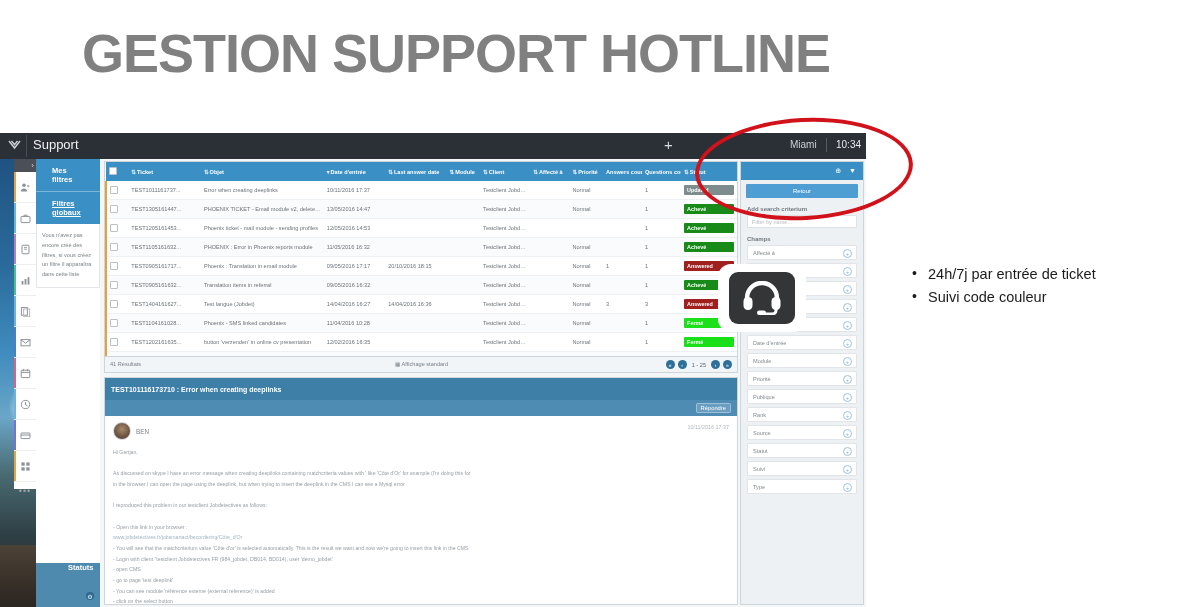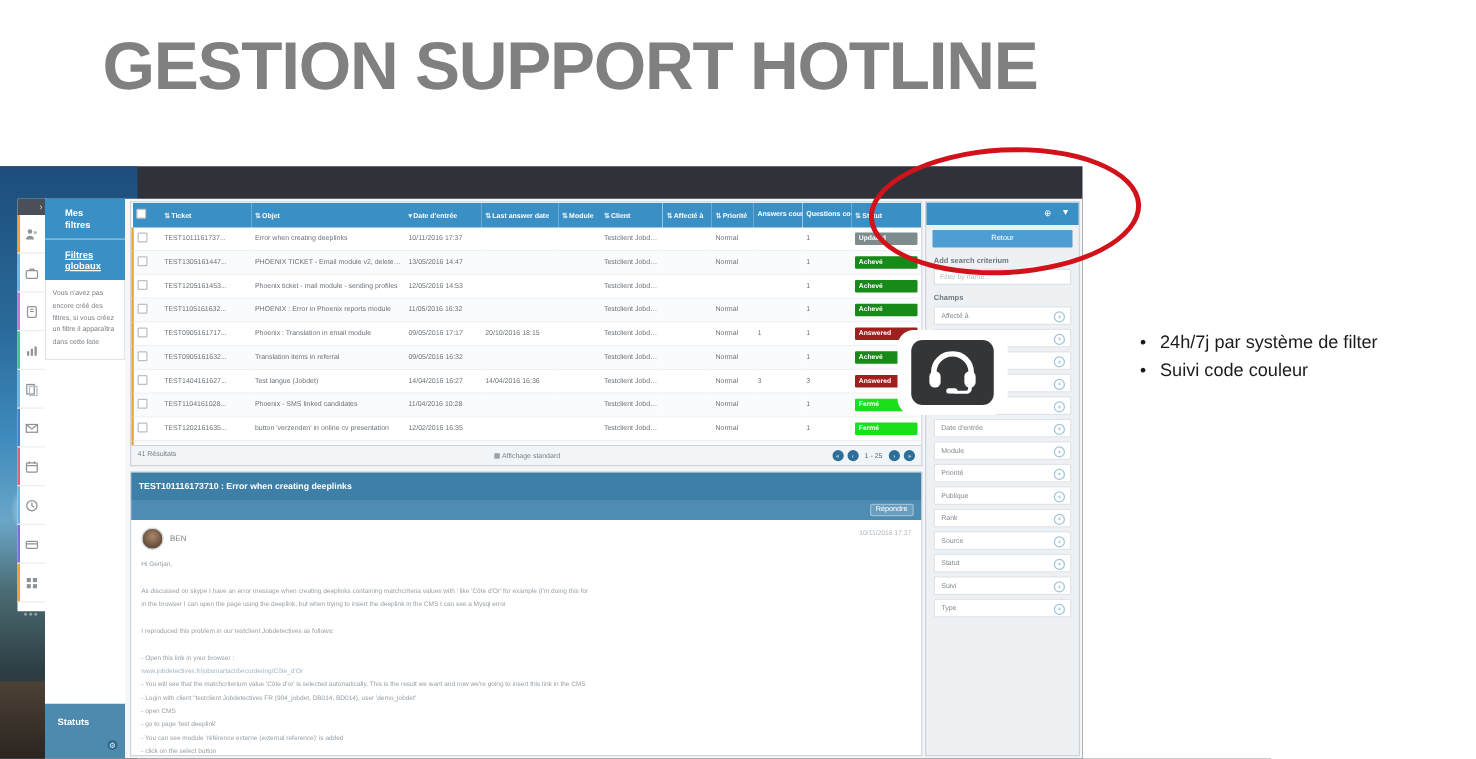--- a/index.html
+++ b/index.html
@@ -36,21 +36,21 @@
   .rail-item{height:30px;display:flex;align-items:center;justify-content:center;border-bottom:1px solid #eceef0;position:relative;color:#8d9399;font-size:11px;}
   .rail-item .bar{position:absolute;left:0;top:0;width:2px;height:100%;}
   .rail-more{height:18px;display:flex;align-items:center;justify-content:center;color:#9aa0a6;font-size:9px;letter-spacing:1px;}
 
   
   .filtercol{position:absolute;left:36px;top:26px;width:64px;height:448px;background:#ffffff;}
   .fc-head{background:#3a8fc4;color:#fff;font-size:7.5px;font-weight:bold;padding:7px 16px;box-sizing:border-box;}
   .fc-head+.fc-head{border-top:1px solid rgba(255,255,255,.35);text-decoration:underline;}
   .fc-note{font-size:5.6px;color:#7b8288;line-height:1.75;padding:7px 5px;box-sizing:border-box;background:#fff;border:1px solid #e3e6e9;border-top:none;}
   .fc-statuts{position:absolute;left:0;bottom:0;width:64px;height:44px;background:#4e89ae;color:#fff;}
-  .fc-statuts .lbl{font-size:7.5px;font-weight:bold;padding:10px;}
+  .fc-statuts .lbl{font-size:7.5px;font-weight:bold;padding:0;margin-left:32px;}
   .fc-statuts .gear{position:absolute;right:6px;bottom:7px;width:8px;height:8px;border-radius:50%;background:#2f6b8e;color:#dff0fb;font-size:6px;display:flex;align-items:center;justify-content:center;}
 
   
   .main{position:absolute;left:100px;top:26px;width:766px;height:448px;background:#f4f6f8;}
 
   
   .tbl-wrap{position:absolute;left:4px;top:2px;width:634px;height:196px;background:#fff;border:1px solid #cdd4da;box-sizing:border-box;overflow:hidden;}
   table{border-collapse:collapse;width:100%;table-layout:fixed;}
   thead th{background:#3a8fc4;color:#fff;font-size:5.6px;font-weight:bold;text-align:left;padding:5px 3px;white-space:nowrap;overflow:hidden;}
   thead th .sorticon{opacity:.85;margin-right:1px;}
@@ -112,20 +112,33 @@
 <div class="slide-title">GESTION SUPPORT HOTLINE</div>
 
 <div class="shot">
 
   <div class="wallpaper">
     <div class="wp-sun"></div>
     <div class="wp-tower"></div>
     <div class="wp-ground"></div>
   </div>
 
+  <div class="topbar">
+    <div class="logo">
+      <svg width="13" height="12" viewBox="0 0 13 12">
+          <path d="M1 1 L6.5 8 L12 1 M3.5 1 L6.5 4.6 L9.5 1" stroke="#cfd3d8" stroke-width="1.4" fill="none"></path>
+        </svg>
+    </div>
+    <div class="sep"></div>
+    <div class="app-name">Support</div>
+    <div class="plus">+</div>
+    <div class="city">Miami</div>
+    <div class="tsep"></div>
+    <div class="clock">10:34</div>
+  </div>
 
   <div class="rail">
     <div class="collapse">›</div>
     <div class="rail-item">
         <span class="bar" style="background:#e8a33d"></span>
       <svg width="11" height="11" viewBox="0 0 11 11">
           <circle cx="4" cy="3.2" r="1.8" fill="#8d9399"></circle>
           <circle cx="8.2" cy="4" r="1.3" fill="#b6bbc0"></circle>
           <path d="M0.8 9.5c0-2 1.5-3 3.2-3s3.2 1 3.2 3z" fill="#8d9399"></path>
         </svg>
@@ -536,16 +549,16 @@
         <rect x="16" y="29.5" width="9" height="4.5" rx="2.2" fill="#ffffff"></rect>
       </svg>
     </div>
   </div>
 </div>
 
 <div class="ellipse"></div>
 
 <div class="rtext">
   <ul id="bullets">
-      <li>24h/7j par système de filter</li>
+      <li>24h/7j par entrée de ticket</li>
       <li>Suivi code couleur</li>
     </ul>
 </div>
 
 </body></html>

